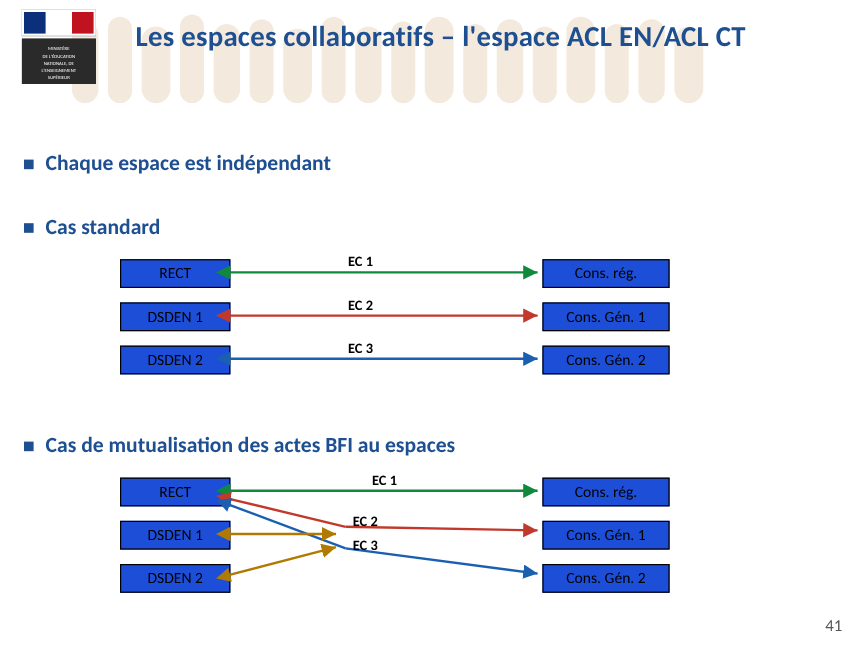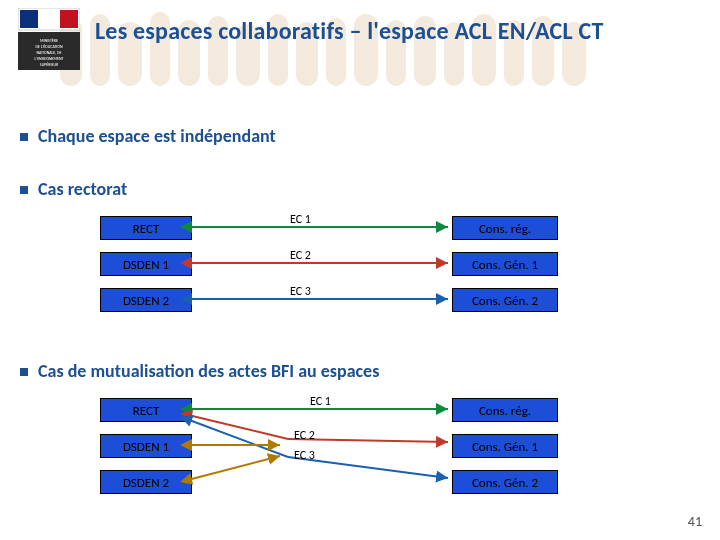--- a/index.html
+++ b/index.html
@@ -25,21 +25,21 @@
     position: absolute;
     top: 8px;
     left: 18px;
     width: 62px;
     height: 62px;
     z-index: 2;
   }
   .title {
     position: absolute;
     top: 16px;
-    left: 95px;
+    left: 113px;
     right: 10px;
     font-size: 24px;
     font-weight: bold;
     color: #1d4f91;
     z-index: 2;
     letter-spacing: 0.2px;
   }
   .bullet {
     position: absolute;
     font-size: 18px;
@@ -71,20 +71,21 @@
     padding: 0 6px;
     white-space: nowrap;
   }
   .ec-label {
     position: absolute;
     font-size: 12px;
     color: #000;
     text-align: center;
     white-space: nowrap;
     z-index: 3;
+    font-weight: bold;
   }
   .page-num {
     position: absolute;
     right: 18px;
     bottom: 10px;
     font-size: 14px;
     color: #555;
   }
   svg.arrow { position: absolute; overflow: visible; z-index: 1; }
 </style>
@@ -129,21 +130,21 @@
   </svg>
 </div>
 
 <div class="title">Les espaces collaboratifs – l'espace ACL EN/ACL CT</div>
 
 <div class="bullet" style="top:125px; left:20px;">
   <span class="sq"></span><span>Chaque espace est indépendant</span>
 </div>
 
 <div class="bullet" style="top:178px; left:20px;">
-  <span class="sq"></span><span>Cas rectorat</span>
+  <span class="sq"></span><span>Cas standard</span>
 </div>
 
 <div class="diagram" style="top:210px; left:0; width:720px; height:130px;">
 
   <div class="box" style="left:100px; top:6px;  width:78px; height:22px;">RECT</div>
   <div class="box" style="left:100px; top:42px; width:78px; height:22px;">DSDEN 1</div>
   <div class="box" style="left:100px; top:78px; width:78px; height:22px;">DSDEN 2</div>
 
   <div class="box" style="left:452px; top:6px;  width:92px; height:22px;">Cons. rég.</div>
   <div class="box" style="left:452px; top:42px; width:92px; height:22px;">Cons. Gén. 1</div>

